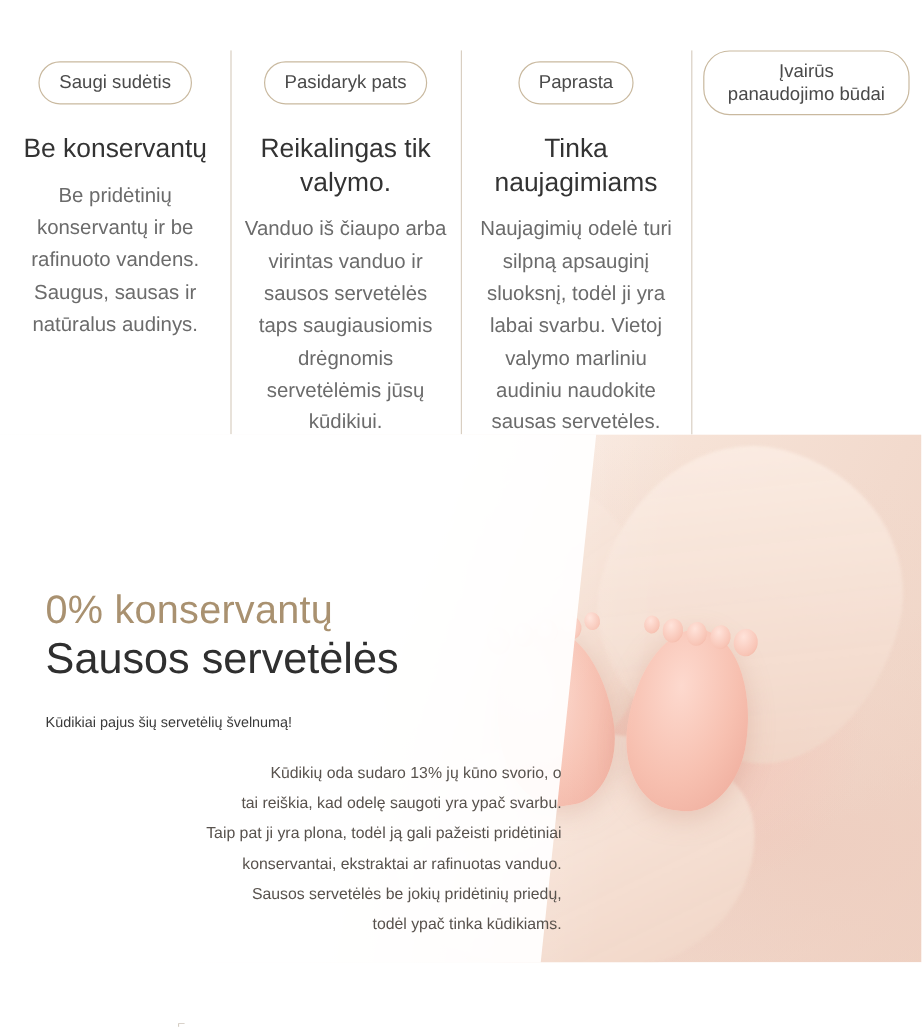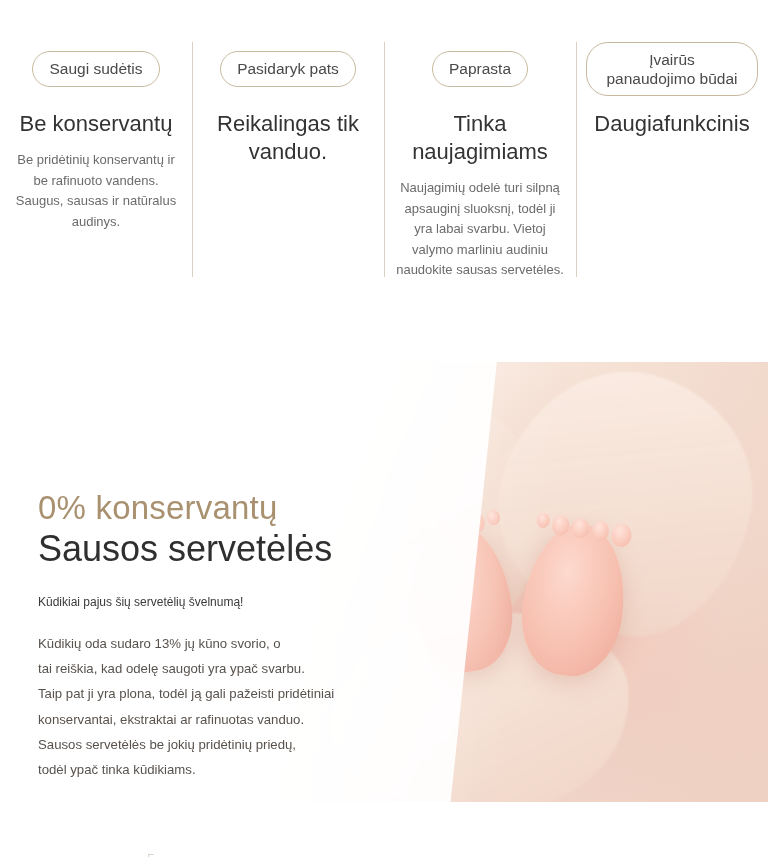--- a/index.html
+++ b/index.html
@@ -52,21 +52,21 @@
   .badge-wrap { height: 78px; display: flex; align-items: center; justify-content: center; }
   .feat-title {
     font-size: 22px;
     color: #333333;
     line-height: 1.28;
     margin-top: 2px;
     margin-bottom: 12px;
     font-weight: 400;
   }
   .feat-body {
-    font-size: 13px;
+    font-size: 17px;
     color: #6b6b6b;
     line-height: 1.58;
   }
 
   
   .hero {
     position: absolute;
     left: 0;
     top: 362px;
     width: 768px;
@@ -152,20 +152,21 @@
     font-size: 12px;
     color: #3a3a3a;
     margin-top: 24px;
     font-weight: 400;
   }
   .hero-body {
     font-size: 13.2px;
     color: #58524d;
     line-height: 1.92;
     margin-top: 22px;
+    text-align: right;
   }
 
   
   .bottom-strip {
     position: absolute;
     left: 0;
     top: 802px;
     width: 768px;
     height: 57px;
     background: #ffffff;
@@ -190,36 +191,36 @@
         <span class="badge">Saugi sudėtis</span>
       </div>
       <div class="feat-title">Be konservantų</div>
       <div class="feat-body">Be pridėtinių konservantų ir be rafinuoto vandens. Saugus, sausas ir natūralus audinys.</div>
     </div>
 
     <div class="feature">
       <div class="badge-wrap">
         <span class="badge">Pasidaryk pats</span>
       </div>
-      <div class="feat-title">Reikalingas tik vanduo.</div>
+      <div class="feat-title">Reikalingas tik valymo.</div>
+      <div class="feat-body">Vanduo iš čiaupo arba virintas vanduo ir sausos servetėlės taps saugiausiomis drėgnomis servetėlėmis jūsų kūdikiui.</div>
     </div>
 
     <div class="feature">
       <div class="badge-wrap">
         <span class="badge">Paprasta</span>
       </div>
       <div class="feat-title">Tinka naujagimiams</div>
       <div class="feat-body">Naujagimių odelė turi silpną apsauginį sluoksnį, todėl ji yra labai svarbu. Vietoj valymo marliniu audiniu naudokite sausas servetėles.</div>
     </div>
 
     <div class="feature">
       <div class="badge-wrap">
         <span class="badge">Įvairūs panaudojimo būdai</span>
       </div>
-      <div class="feat-title">Daugiafunkcinis</div>
     </div>
 
   </div>
 
   <div class="hero">
 
     <div class="hero-photo">
       <div class="hand hand-a"></div>
       <div class="hand hand-b"></div>
       <div class="hand hand-c"></div>

